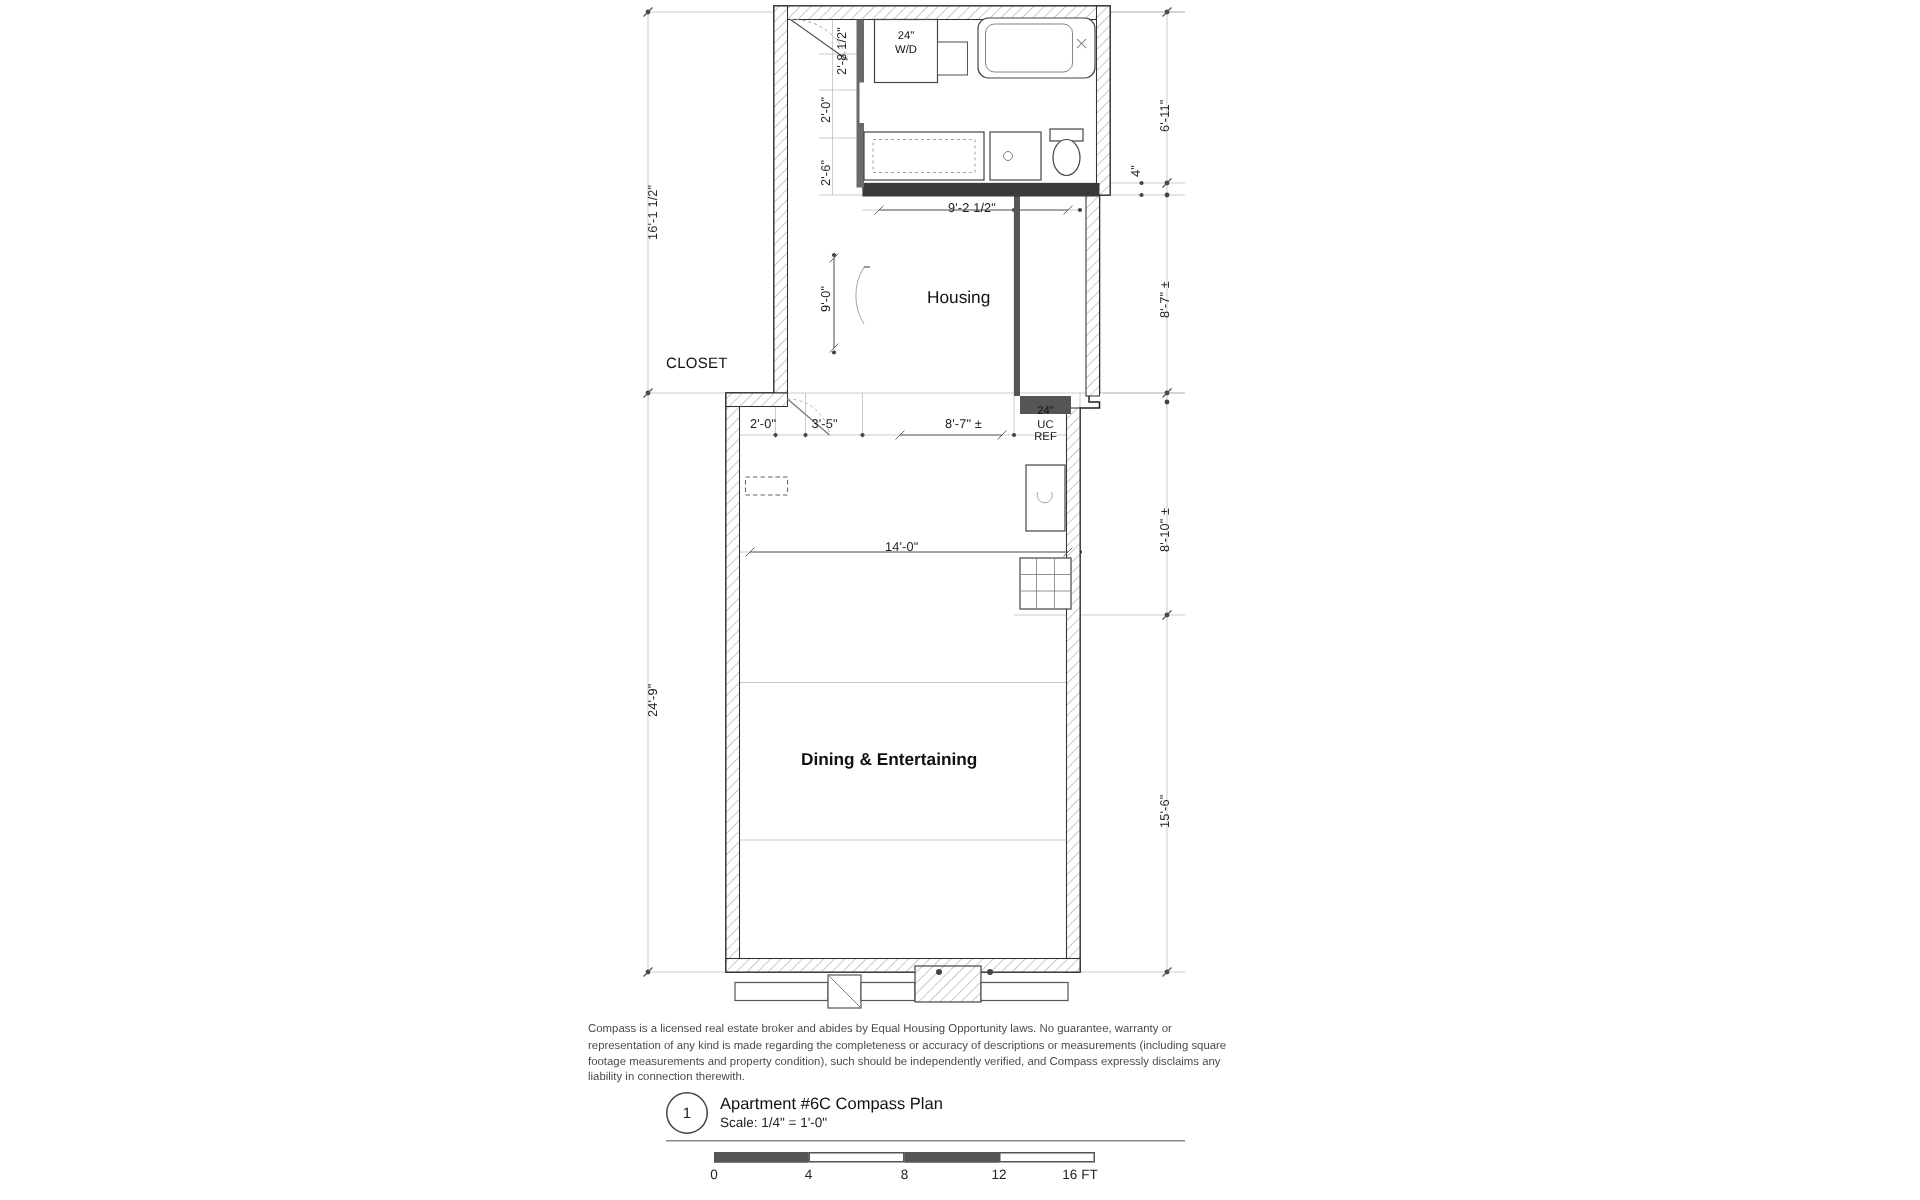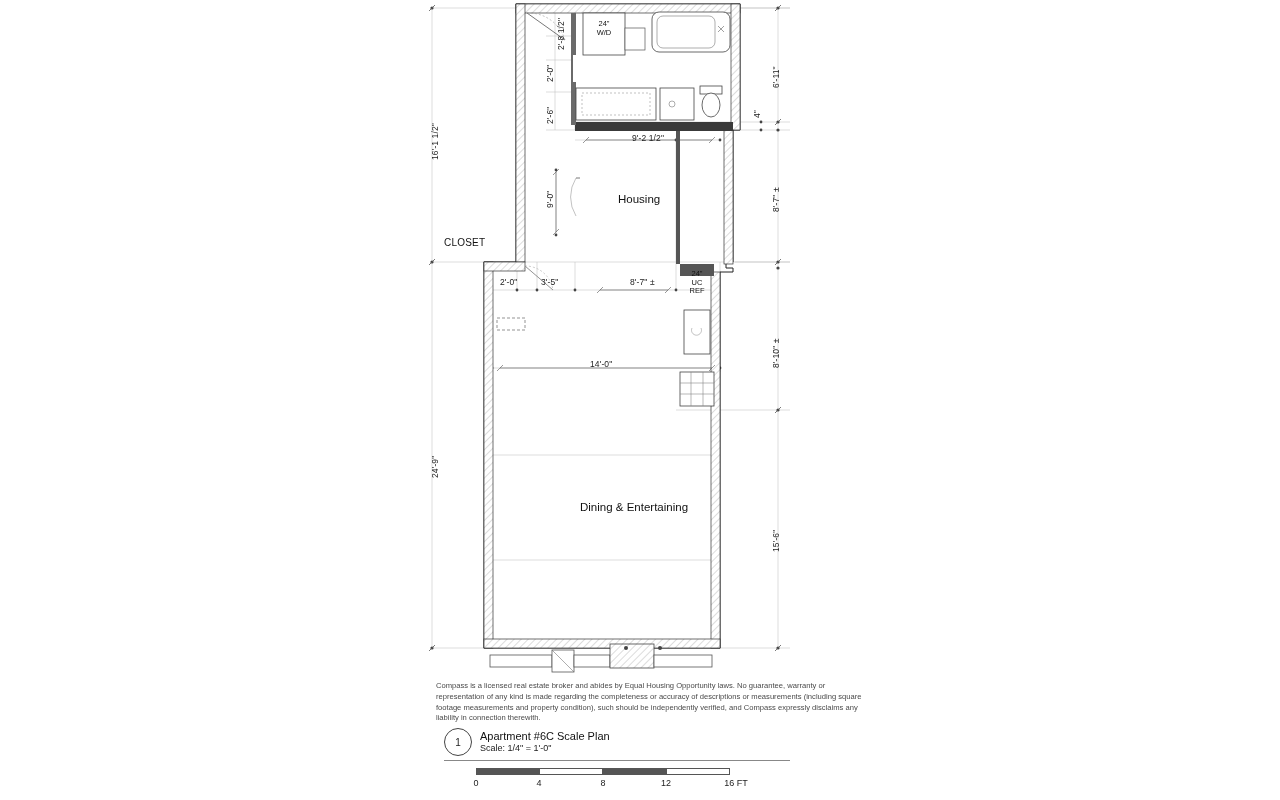--- a/index.html
+++ b/index.html
@@ -59,21 +59,20 @@
     letter-spacing: 0.2px;
   }
   .disclaimer {
     position: absolute;
     left: 392px;
     top: 681px;
     width: 430px;
     font-size: 7.6px;
     line-height: 1.42;
     color: #4a4a4a;
-    margin-left: 44px;
   }
   .title-block {
     position: absolute;
     left: 444px;
     top: 728px;
     width: 360px;
   }
   .title-row {
     display: flex;
     align-items: center;
@@ -354,59 +353,59 @@
   <div class="dim-label vert" style="left:545px; top:82px;">2'-0"</div>
   <div class="dim-label vert" style="left:545px; top:124px;">2'-6"</div>
   <div class="dim-label" style="left:632px; top:133px;">9'-2 1/2"</div>
   <div class="dim-label vert" style="left:545px; top:208px;">9'-0"</div>
   <div class="dim-label" style="left:500px; top:277px;">2'-0"</div>
   <div class="dim-label" style="left:541px; top:277px;">3'-5"</div>
   <div class="dim-label" style="left:630px; top:277px;">8'-7" ±</div>
   <div class="dim-label" style="left:590px; top:359px;">14'-0"</div>
 
   <div class="room-label" style="left:618px; top:193px;">Housing</div>
-  <div class="room-label" style="left:580px; top:501px;">Dining &amp; Entertaining</div>
+  <div class="room-label" style="left:534px; top:501px;font-weight:bold;">Dining &amp; Entertaining</div>
   <div class="closet-label" style="left:444px; top:237px;">CLOSET</div>
 
   <div class="small-label" style="left:586px; top:20px; width:36px;">
     <div>24"</div>
     <div>W/D</div>
   </div>
   <div class="small-label" style="left:680px; top:270px; width:34px;">
     <div>24"</div>
     <div>UC</div>
     <div>REF</div>
   </div>
 
   <div class="disclaimer">Compass is a licensed real estate broker and abides by Equal Housing Opportunity laws. No guarantee, warranty or representation of any kind is made regarding the completeness or accuracy of descriptions or measurements (including square footage measurements and property condition), such should be independently verified, and Compass expressly disclaims any liability in connection therewith.</div>
 
   <div class="title-block">
     <div class="title-row">
       <div class="title-circle">1</div>
       <div class="title-text">
-        <div class="t1">Apartment #6C Scale Plan</div>
+        <div class="t1">Apartment #6C Compass Plan</div>
         <div class="t2">Scale: 1/4" = 1'-0"</div>
       </div>
     </div>
   </div>
   <div class="title-underline"></div>
 
   <div class="scalebar">
     <div class="ticks">
       <div class="seg filled" style="left:0px; width:63px;"></div>
       <div class="seg" style="left:63px; width:64px;"></div>
       <div class="seg filled" style="left:127px; width:63px;"></div>
       <div class="seg" style="left:190px; width:64px;"></div>
     </div>
     <div class="nums">
       <span style="left:0px;">0</span>
       <span style="left:63px;">4</span>
       <span style="left:127px;">8</span>
       <span style="left:190px;text-align:right;">12</span>
-      <span style="left:260px;">16 FT</span>
+      <span style="left:244px;">16 FT</span>
     </div>
   </div>
 
   <div class="date-block">
     <span>DATE:</span>
     <span>08.03.2007</span>
   </div>
 
 </div>
 

